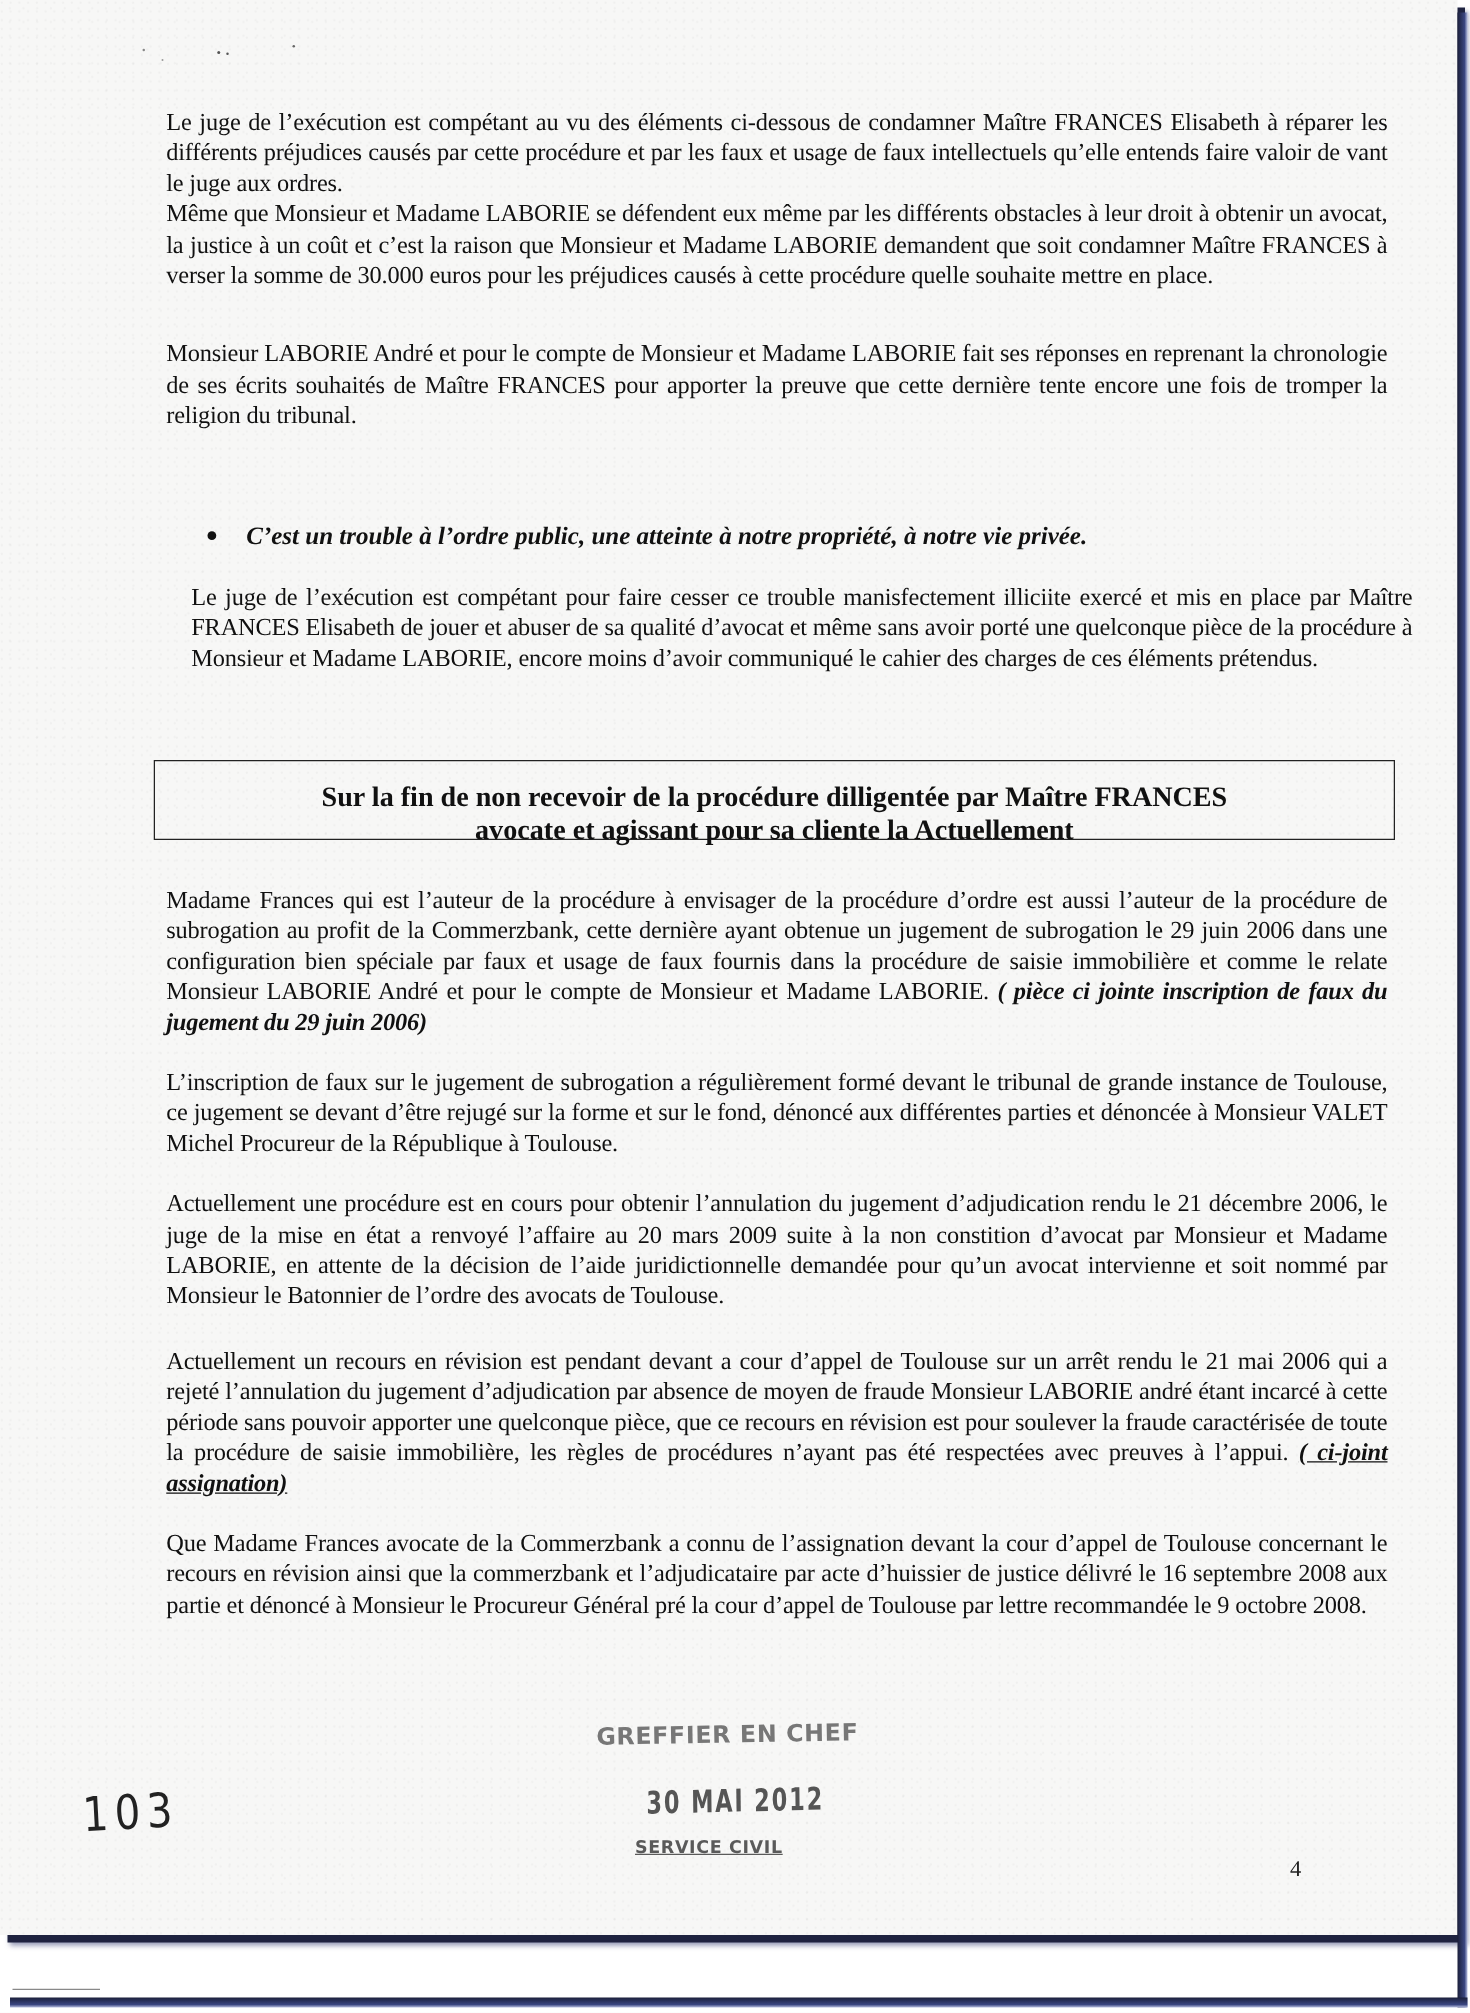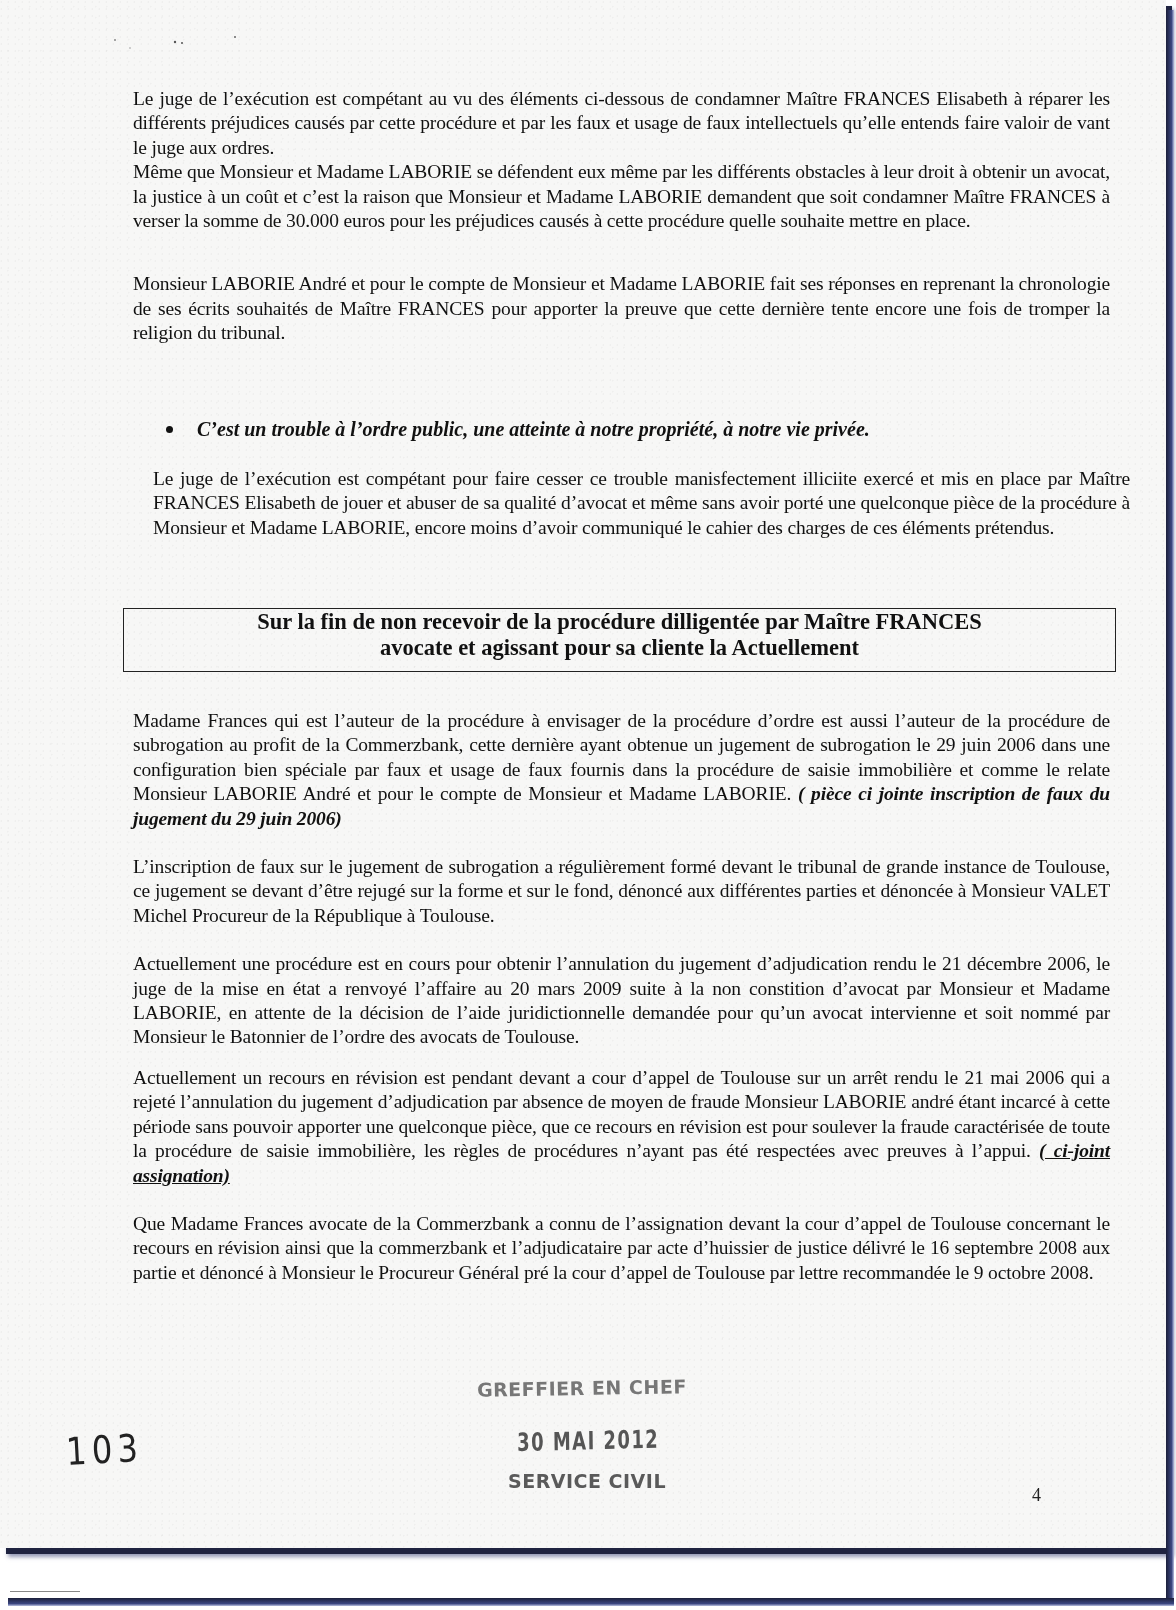--- a/index.html
+++ b/index.html
@@ -86,21 +86,21 @@
       width: 993px;
       height: 64px;
       border: 1.5px solid #222;
       box-sizing: border-box;
       text-align: center;
       font-family: "Liberation Serif", "DejaVu Serif", serif;
       font-weight: bold;
       font-size: 22.5px;
       line-height: 26px;
       color: #111;
-      padding-top: 0;
+      padding-top: 16px;
     }
     .ref {
       font-weight: bold;
       font-style: italic;
     }
     .ref-u {
       font-weight: bold;
       font-style: italic;
       text-decoration: underline;
     }
@@ -124,22 +124,23 @@
       top: 1428px;
       font-size: 25px;
       color: #555;
       transform: scaleX(0.72) rotate(-1deg);
       transform-origin: left top;
       letter-spacing: 2px;
     }
     .stamp-service {
       left: 508px;
       top: 1470px;
-      font-size: 19px;
+      font-size: 14px;
       color: #5a5a5a;
+      text-decoration: underline;
     }
     .handwritten {
       position: absolute;
       left: 65px;
       top: 1430px;
       font-family: "DejaVu Sans", sans-serif;
       font-size: 38px;
       font-weight: normal;
       color: #222;
       letter-spacing: 6px;
@@ -202,21 +203,21 @@
     <div>Sur la fin de non recevoir de la procédure dilligentée par Maître FRANCES</div>
     <div>avocate et agissant pour sa cliente la Actuellement</div>
   </div>
 
   <div class="text" style="top:709px;">
     <p class="para">
       <span>Madame Frances qui est l’auteur de la procédure à envisager de la procédure d’ordre est aussi l’auteur de la procédure de subrogation au profit de la Commerzbank, cette dernière ayant obtenue un jugement de subrogation le 29 juin 2006 dans une configuration bien spéciale par faux et usage de faux fournis dans la procédure de saisie immobilière et comme le relate Monsieur LABORIE André et pour le compte de Monsieur et Madame LABORIE. </span><span class="ref">( pièce ci jointe inscription de faux du jugement du 29 juin 2006)</span>
     </p>
     <p class="para" style="margin-top:24px;">L’inscription de faux sur le jugement de subrogation a régulièrement formé devant le tribunal de grande instance de Toulouse, ce jugement se devant d’être rejugé sur la forme et sur le fond, dénoncé aux différentes parties et dénoncée à Monsieur VALET Michel Procureur de la République à Toulouse.</p>
     <p class="para" style="margin-top:24px;">Actuellement une procédure est en cours pour obtenir l’annulation du jugement d’adjudication rendu le 21 décembre 2006, le juge de la mise en état a renvoyé l’affaire au 20 mars 2009 suite à la non constition d’avocat par Monsieur et Madame LABORIE, en attente de la décision de l’aide juridictionnelle demandée pour qu’un avocat intervienne et soit nommé par Monsieur le Batonnier de l’ordre des avocats de Toulouse.</p>
-    <p class="para" style="margin-top:16px;">
+    <p class="para" style="margin-top:28px;">
       <span>Actuellement un recours en révision est pendant devant a cour d’appel de Toulouse sur un arrêt rendu le 21 mai 2006 qui a rejeté l’annulation du jugement d’adjudication par absence de moyen de fraude Monsieur LABORIE andré étant incarcé à cette période sans pouvoir apporter une quelconque pièce, que ce recours en révision est pour soulever  la fraude caractérisée de toute la procédure de saisie immobilière, les règles de procédures n’ayant pas été respectées avec preuves à l’appui. </span><span class="ref-u">( ci-joint assignation)</span>
     </p>
     <p class="para" style="margin-top:24px;">Que Madame Frances avocate de la Commerzbank a connu de l’assignation devant la cour d’appel de Toulouse concernant le recours en révision ainsi que la commerzbank et l’adjudicataire par acte d’huissier de justice délivré le 16 septembre 2008 aux partie et dénoncé à Monsieur le Procureur Général pré la cour d’appel de Toulouse par lettre recommandée le 9 octobre 2008.</p>
   </div>
 
   <div class="stamp stamp-greffier">GREFFIER EN CHEF</div>
   <div class="stamp stamp-date">30 MAI 2012</div>
   <div class="stamp stamp-service">SERVICE CIVIL</div>
 
   <div class="handwritten">103</div>

